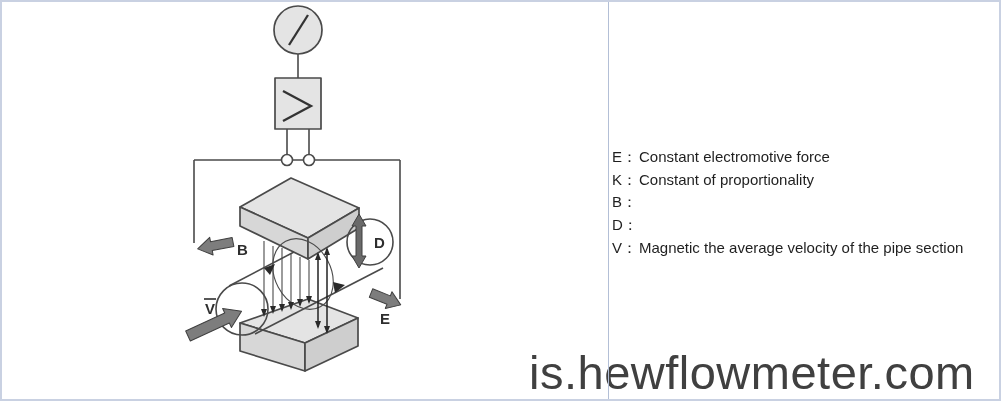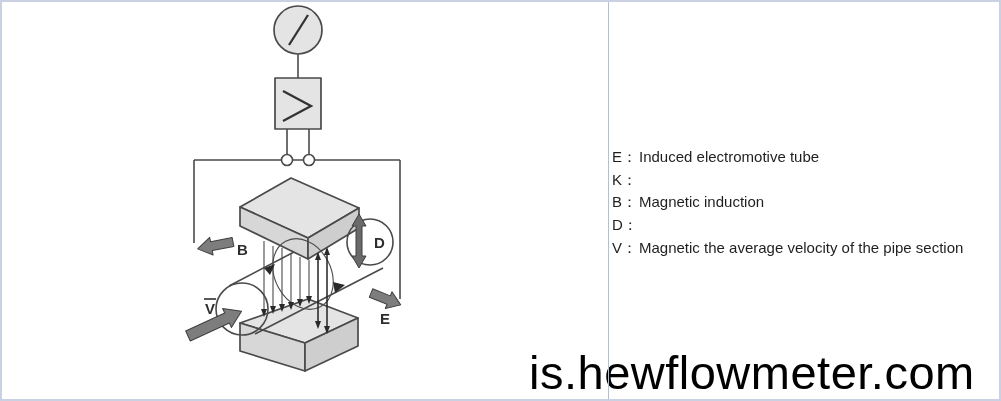--- a/index.html
+++ b/index.html
@@ -20,21 +20,21 @@
   .legend{
     position:absolute;left:610px;top:144px;z-index:3;
     font-size:15px;line-height:22.7px;color:#1f1f1f;
     white-space:nowrap;
   }
   .legend-line{display:flex;}
   .legend .sym{display:inline-block;min-width:27px;}
   .legend .desc{display:inline-block;}
   .watermark{
     position:absolute;left:527px;top:347px;z-index:1;
-    font-size:47px;line-height:1;color:#000000;
+    font-size:47px;line-height:1;color:#404040;
     letter-spacing:0.5px;white-space:nowrap;
     user-select:none;
   }
   svg .wire{stroke:#4a4a4a;stroke-width:1.6;fill:none;}
   svg .thin{stroke:#4a4a4a;stroke-width:1.1;fill:none;}
   svg .boxfill{fill:#e4e4e4;stroke:#4a4a4a;stroke-width:1.7;stroke-linejoin:round;}
   svg .facedark{fill:#d7d7d7;stroke:#4a4a4a;stroke-width:1.7;stroke-linejoin:round;}
   svg .faceside{fill:#cecece;stroke:#4a4a4a;stroke-width:1.7;stroke-linejoin:round;}
   svg .blockarrow{fill:#7d7d7d;stroke:#3f3f3f;stroke-width:1;stroke-linejoin:round;}
   svg .dim{fill:#6a6a6a;stroke:#3f3f3f;stroke-width:1;stroke-linejoin:round;}
@@ -141,28 +141,28 @@
     <text class="lbl" x="235" y="253">B</text>
     <text class="lbl" x="372" y="246">D</text>
     <text class="lbl" x="378" y="322">E</text>
     <text class="lbl" x="203" y="312">V</text>
     <path d="M202,297 L214,297" stroke="#2e2e2e" stroke-width="1.6"></path>
   </svg>
 
   <div class="legend">
     <div class="legend-line">
       <span class="sym">E：</span>
-      <span class="desc">Induced electromotive tube</span>
+      <span class="desc">Constant electromotive force</span>
     </div>
     <div class="legend-line">
       <span class="sym">K：</span>
+      <span class="desc">Constant of proportionality</span>
     </div>
     <div class="legend-line">
       <span class="sym">B：</span>
-      <span class="desc">Magnetic induction</span>
     </div>
     <div class="legend-line">
       <span class="sym">D：</span>
     </div>
     <div class="legend-line">
       <span class="sym">V：</span>
       <span class="desc">Magnetic the average velocity of the pipe section</span>
     </div>
   </div>
 

